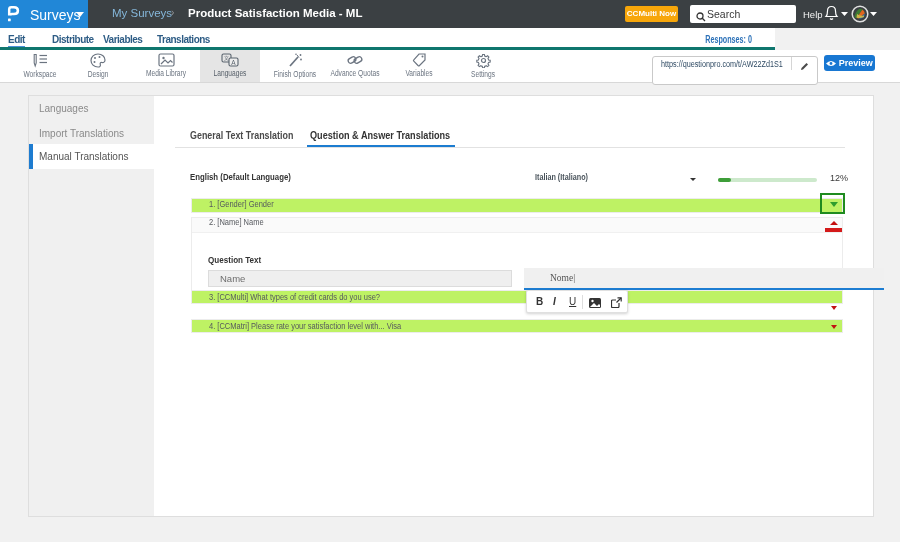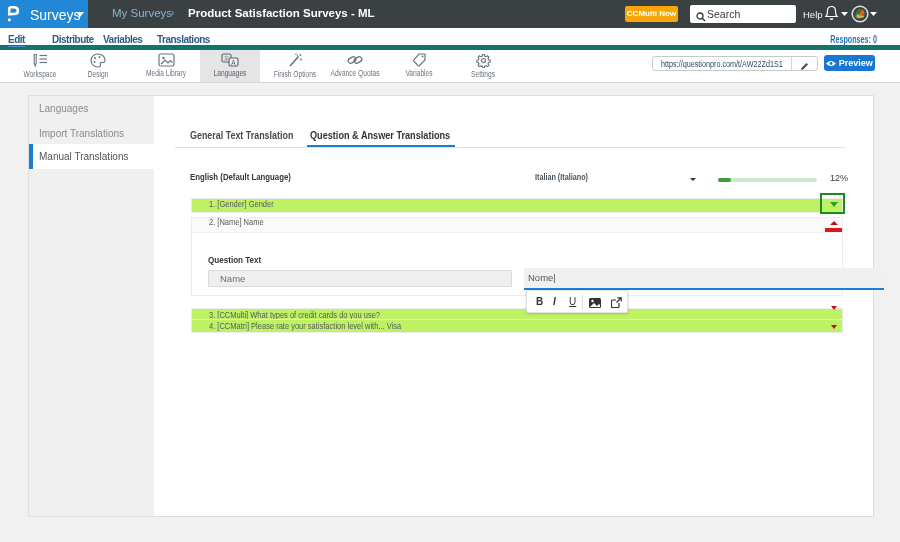--- a/index.html
+++ b/index.html
@@ -10,34 +10,34 @@
 #surveys { position:absolute; left:30px; top:7px; color:#fff; font-size:14px; }
 #crumb1 { position:absolute; left:104px; top:7px; color:#85B6D9; font-size:11.5px;margin-left:8px; }
 #crumbsep { position:absolute; left:171px; top:7px; color:#97999B; font-size:10px; }
 #crumb2 { position:absolute; left:188px; top:7px; color:#FFFFFF; font-size:11.5px; font-weight:bold; }
 #upgrade { position:absolute; left:625px; top:6px; width:53px; white-space:nowrap; height:16px; background:#F7A60A; border-radius:2px; color:#fff; font-size:8px; font-weight:bold; text-align:center; line-height:16px; }
 #search { position:absolute; left:690px; top:5px; width:106px; height:18px; background:#fff; border-radius:2px; }
 #search span.mag { position:absolute; left:6px; top:3px; }
 #search span.ph { position:absolute; left:17px; top:3px; font-size:10.5px; color:#3A3A3A; }
 #help { position:absolute; left:803px; top:8.5px; color:#F2F2F2; font-size:9.5px; }
 
-#navrow { position:absolute; left:0; top:28px; width:900px; height:22px; background:#fff; border-bottom:5px solid #0f766e; }
+#navrow { position:absolute; left:0; top:28px; width:775px; height:22px; background:#fff; border-bottom:3px solid #0f766e; }
 #navrow .nav { position:absolute; top:6px; font-size:10px; font-weight:bold; color:#2D5C85; letter-spacing:-0.5px; }
 #nav-edit { left:8px; border-bottom:1px solid #4A90D9; padding-bottom:1px; }
 #nav-dist { left:44px;padding-left:8px; }
 #nav-ana { left:103px; }
 #nav-int { left:157px; }
 #responses { position:absolute; top:6px; right:23px; font-size:10px; font-weight:bold; color:#2C71B8; transform:scaleX(0.72); transform-origin:right; white-space:nowrap; }
 
 #toolbar { position:absolute; left:0; top:50px; width:900px; height:33px; background:#fff; border-bottom:1px solid #D8D8D8; }
 .tool { position:absolute; top:0; height:32px; text-align:center; }
 .tool svg { display:block; margin:3px auto 0 auto; }
 .tool .lbl { display:block; font-size:8.5px; color:#6B7480; margin-top:1px; transform:scaleX(0.78); white-space:nowrap; }
 #tool-langs { background:#E5E5E5; }
-#urlbox { position:absolute; left:652px; top:6px; width:166px; height:15px; border:1px solid #C9C9C9; border-radius:3px; background:#fff; }
+#urlbox { position:absolute; left:652px; top:6px; width:166px; height:29px; border:1px solid #C9C9C9; border-radius:3px; background:#fff; }
 #urlbox .txt { position:absolute; left:8px; top:2px; font-size:8.5px; color:#2F4A63; transform:scaleX(0.85); transform-origin:left; white-space:nowrap; }
 #urlbox .pen { position:absolute; right:0; top:0; width:26px; height:13px; border-left:1px solid #D5D5D5; text-align:center; }
 #preview { position:absolute; left:824px; top:5px; width:51px; height:16px; background:#1877D2; border-radius:3px; color:#fff; font-size:9px; font-weight:bold; text-align:center; line-height:16px; }
 
 #card { position:absolute; left:28px; top:95px; width:846px; height:422px; background:#fff; border:1px solid #DEDEDE; }
 #sidebar { position:absolute; left:0; top:0; width:125px; height:420px; background:#F0F0F0; }
 .sideitem { position:absolute; left:0; width:125px; height:25px; font-size:10px; color:#8A8A8A; line-height:25px; padding-left:10px; }
 #side-sel { background:#fff; color:#555; border-left:4px solid #1E7CD0; padding-left:6px; }
 
 #tab1 { position:absolute; left:161px; top:33px; font-size:11px; color:#4A4A4A; font-weight:bold; transform:scaleX(0.81); transform-origin:left; white-space:nowrap; }
@@ -51,21 +51,21 @@
 #pfill { position:absolute; left:0; top:0; width:13px; height:3.5px; background:#3E9E39; border-radius:2px; }
 #pct { position:absolute; left:801px; top:76.5px; font-size:9px; color:#3A3A3A; }
 
 .qrow { position:absolute; left:162px; width:652px; background:#bef264; border:1px solid #ECECEC; font-size:9.5px; color:#56595E; }
 .qrow .t { position:absolute; left:17px; top:3px; transform:scaleX(0.79); transform-origin:left; white-space:nowrap; }
 .caret-dn { position:absolute; width:0; height:0; border-left:3.5px solid transparent; border-right:3.5px solid transparent; border-top:4px solid #C11212; }
 #row2box { position:absolute; left:162px; top:121px; width:652px; height:79px; background:#fff; border:1px solid #ECECEC; }
 #row2hdr { position:absolute; left:0; top:0; width:650px; height:15px; background:#FAFAFA; border-bottom:1px solid #F0F0F0; }
 #qtext { position:absolute; left:179px; top:158px; font-size:9.5px; font-weight:bold; color:#333; transform:scaleX(0.85); transform-origin:left; white-space:nowrap; }
 #inp1 { position:absolute; left:179px; top:174px; width:304px; height:16.5px; background:#EFEFEF; border:1px solid #DCDCDC; font-size:9.5px; color:#6E6E6E; line-height:15px; padding-left:11px; }
-#inp2 { position:absolute; left:495px; top:172px; width:360px; height:22px; background:#F0F0F0; border-bottom:2px solid #1D7DD2; font-size:9.5px; color:#555; line-height:20px; padding-left:4px; }
+#inp2 { position:absolute; left:495px; top:172px; width:360px; height:22px; background:#F0F0F0; border-bottom:2px solid #1D7DD2; font-size:9.5px; color:#555; line-height:20px; padding-left:26px;font-family:Liberation Serif, serif; }
 #fmtbar { position:absolute; left:497px; top:194px; width:102px; height:23px; background:#fff; border:1px solid #E0E0E0; border-radius:2px; box-shadow:0 1px 3px rgba(0,0,0,0.18); z-index:5; }
 
 #annbox { position:absolute; left:820px; top:193px; width:25px; height:21px; border:2.5px solid #1F8B1F; background:transparent; z-index:6; }
 #anncaret { position:absolute; left:830px; top:202px; width:0; height:0; border-left:4px solid transparent; border-right:4px solid transparent; border-top:5px solid #2E9E2E; z-index:7; }
 #redup { position:absolute; left:830px; top:220.5px; width:0; height:0; border-left:4px solid transparent; border-right:4px solid transparent; border-bottom:4.5px solid #C40F0F; z-index:7; }
 #redbar { position:absolute; left:825px; top:228px; width:17px; height:4px; background:#D41A1A; z-index:7; }
 </style>
 </head>
 <body>
 <div id="topbar">
@@ -74,21 +74,21 @@
       <path d="M3.2,10.4 V4.4 Q3.2,2.3 5.3,2.3 H8 Q11.9,2.3 11.9,5.7 Q11.9,9.1 8,9.1 H5.6 Q4.4,9.1 4,10.4" fill="none" stroke="#fff" stroke-width="2.5"></path>
       <rect x="2" y="13.6" width="2.7" height="2.7" rx="0.6" fill="#fff"></rect>
     </svg>
     <span id="surveys">Surveys</span>
     <svg width="8" height="5" viewBox="0 0 8 5" style="position:absolute;left:76px;top:12px;">
         <path d="M0,0 L8,0 L4,5 Z" fill="#fff"></path>
       </svg>
   </div>
   <span id="crumb1">My Surveys</span>
   <span id="crumbsep">›</span>
-  <span id="crumb2">Product Satisfaction Surveys - ML</span>
+  <span id="crumb2">Product Satisfaction Media - ML</span>
   <div id="upgrade">CCMulti Now</div>
   <div id="search">
     <span class="mag"><svg width="10" height="10" viewBox="0 0 10 10">
           <circle cx="4" cy="4" r="3" fill="none" stroke="#333" stroke-width="1.3"></circle>
           <line x1="6.3" y1="6.3" x2="9" y2="9" stroke="#333" stroke-width="1.3"></line>
         </svg></span>
     <span class="ph">Search</span>
   </div>
   <span id="help">Help</span>
   <svg width="15" height="16" viewBox="0 0 15 16" style="position:absolute;left:824px;top:5px;">
@@ -235,21 +235,21 @@
         <circle cx="3.5" cy="3" r="1.2" fill="#fff"></circle>
         <path d="M1,9 L5,5 L8,8 L10,6 L11,7 L11,9 Z" fill="#fff"></path>
       </svg>
     <svg width="11" height="11" viewBox="0 0 11 11" style="position:absolute;left:84px;top:6px;">
         <path d="M8,6 L8,9.5 Q8,10.5 7,10.5 L1.5,10.5 Q0.5,10.5 0.5,9.5 L0.5,4 Q0.5,3 1.5,3 L5,3" fill="none" stroke="#333" stroke-width="1.2"></path>
         <path d="M6.5,0.8 L10.2,0.8 L10.2,4.5" fill="none" stroke="#333" stroke-width="1.2"></path>
         <line x1="10" y1="1" x2="5.5" y2="5.5" stroke="#333" stroke-width="1.2"></line>
       </svg>
   </div>
 
-  <div class="qrow" style="top:212px;height:14px;">
+  <div class="qrow" style="top:194px;height:14px;">
       <span class="t" style="top:0px;">3. [CCMulti] What types of credit cards do you use?</span>
     </div>
   <div class="qrow" style="top:222.5px;height:14px;">
       <span class="t" style="top:0px;">4. [CCMatri] Please rate your satisfaction level with... Visa</span>
     </div>
   <div class="caret-dn" style="left:802px;top:210px;"></div>
   <div class="caret-dn" style="left:802px;top:228.5px;"></div>
 </div>
 
 <div id="annbox"></div>

